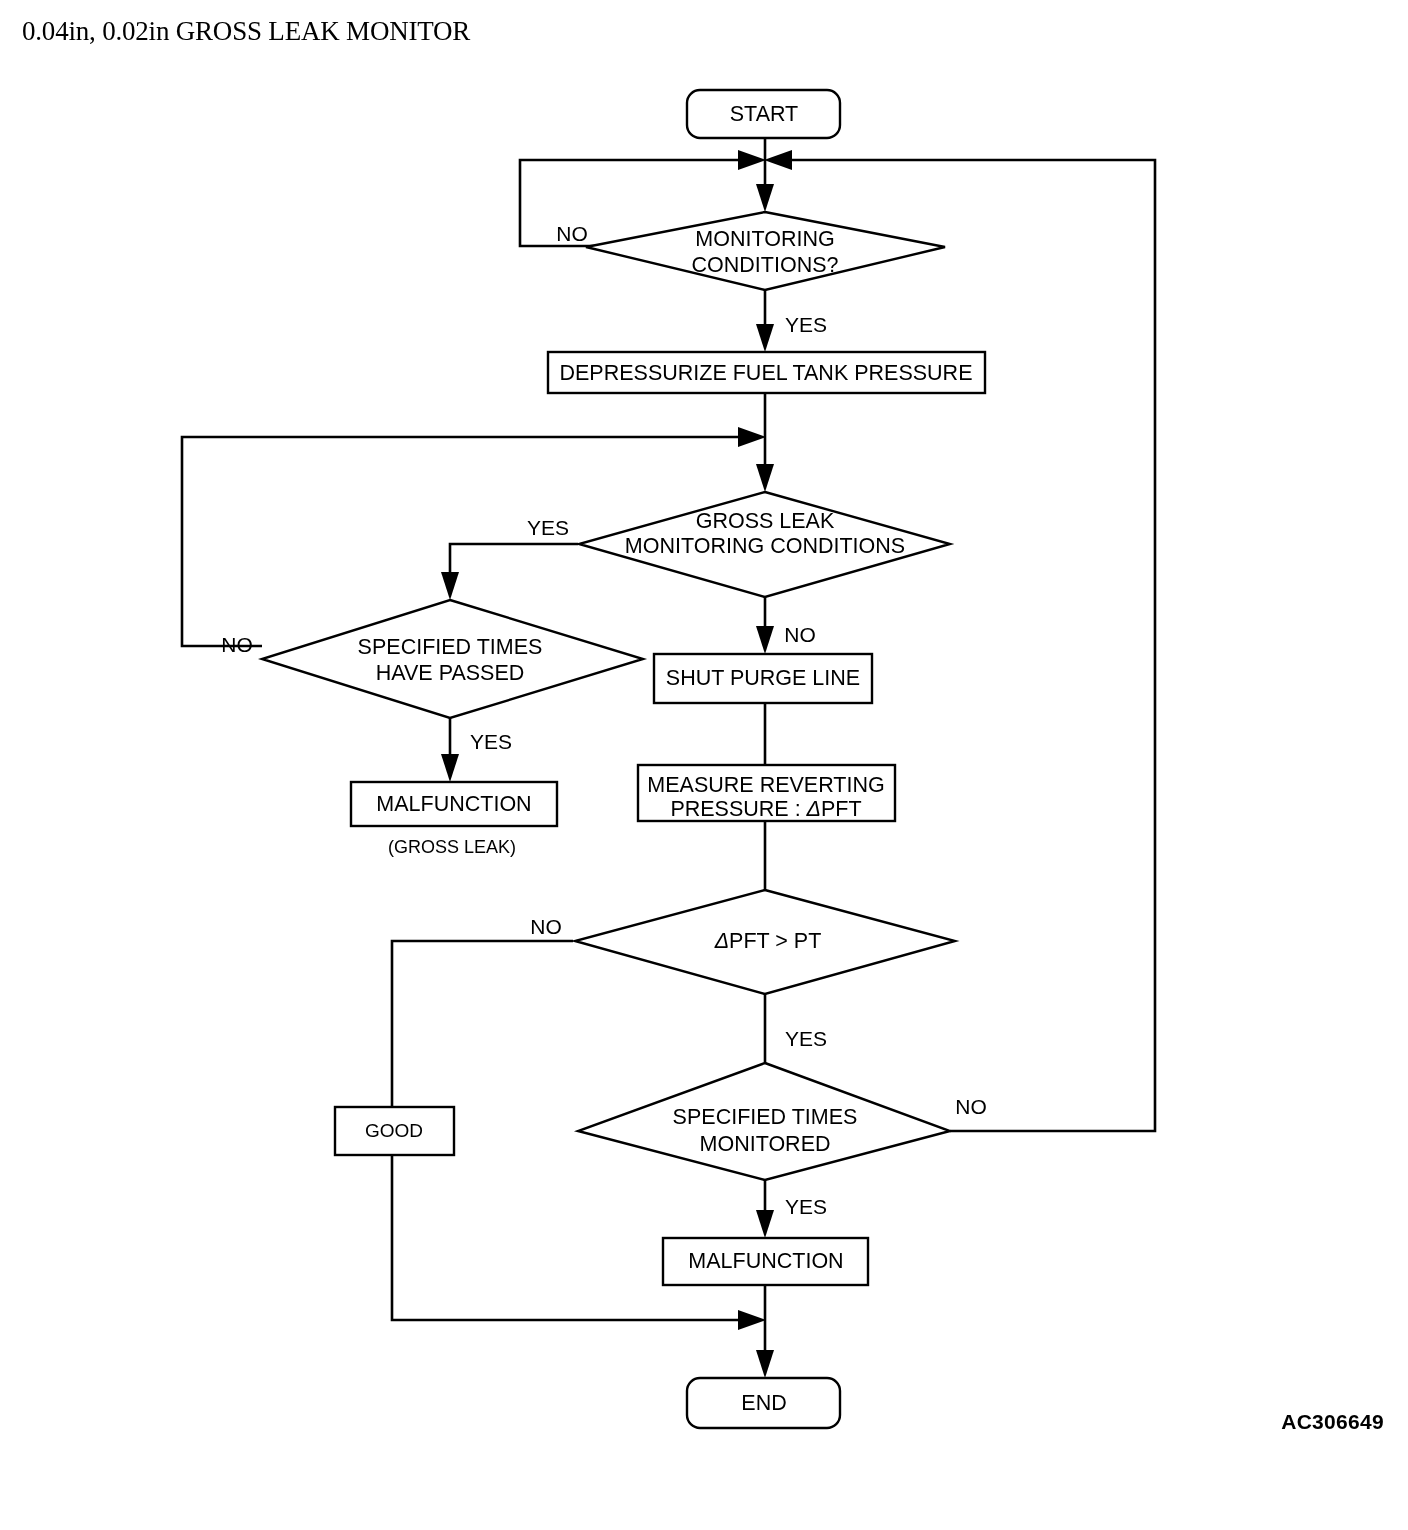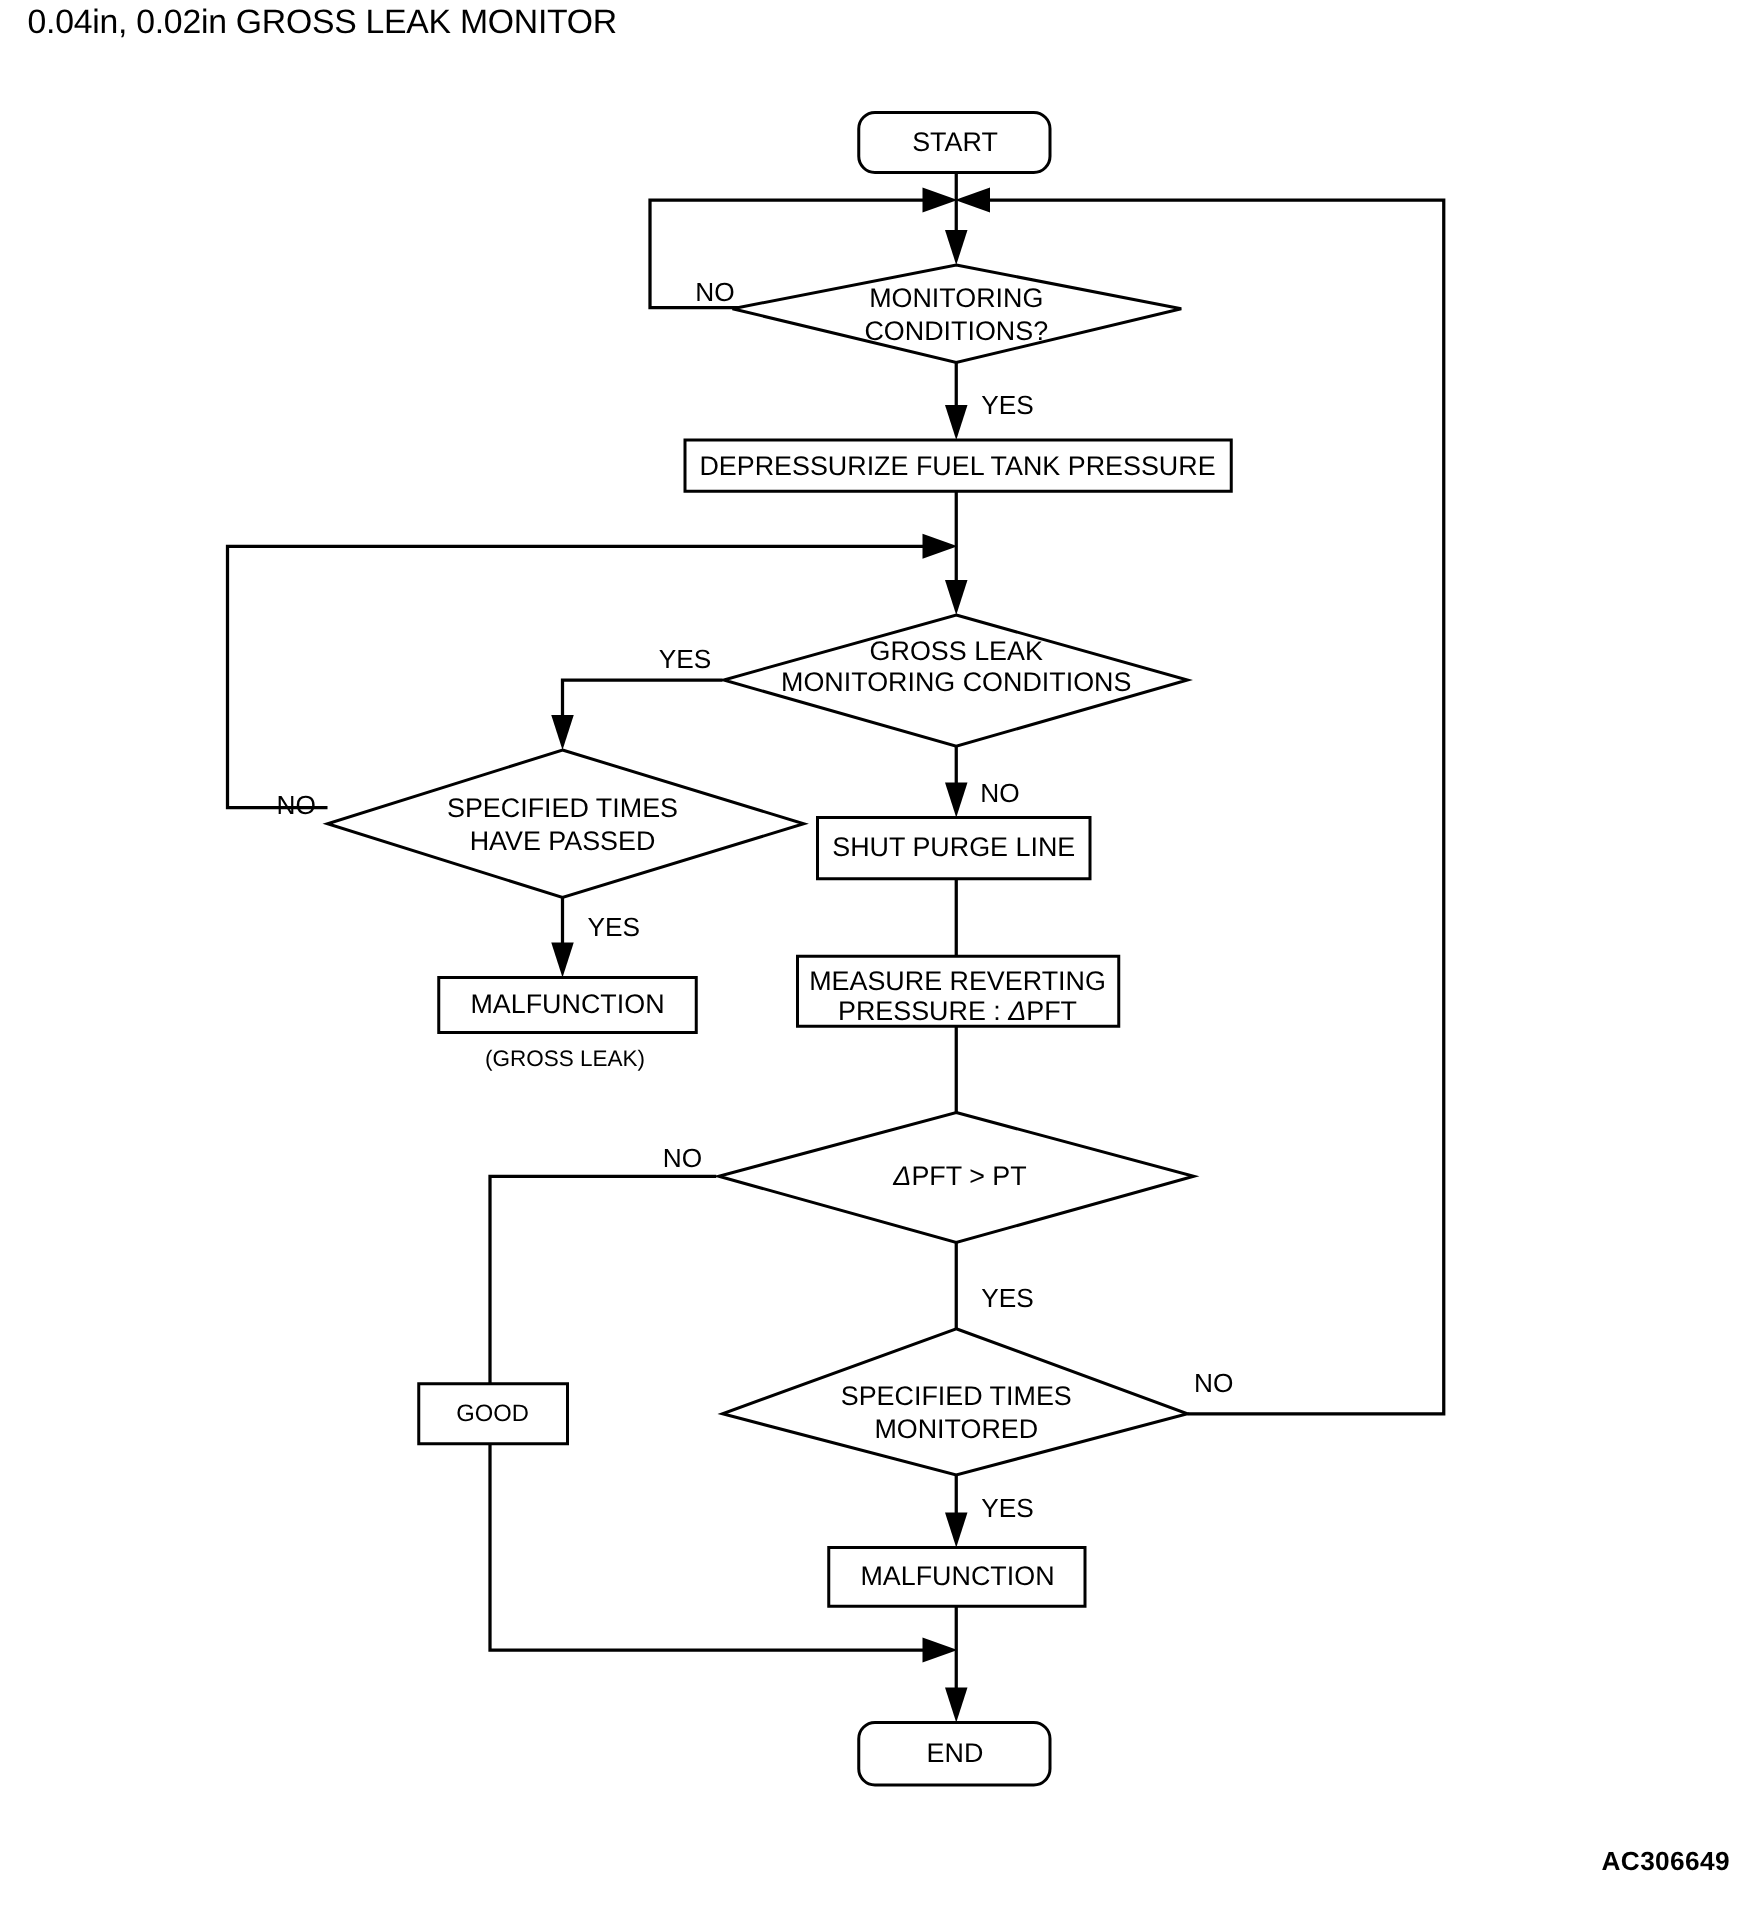--- a/index.html
+++ b/index.html
@@ -14,31 +14,31 @@
   #page {
     position: relative;
     width: 1408px;
     height: 1530px;
     background: #ffffff;
     overflow: hidden;
   }
   #title {
     position: absolute;
     left: 22px;
-    top: 2px;
+    top: 16px;
     font-size: 27px;
     font-weight: 400;
     letter-spacing: -0.2px;
     white-space: nowrap;
-    font-family: Liberation Sans, sans-serif;
+    font-family: Liberation Serif, serif;
   }
   #figure-id {
     position: absolute;
     right: 24px;
-    top: 1478px;
+    top: 1410px;
     font-size: 21px;
     font-weight: bold;
     letter-spacing: 0.3px;
     font-family: "Liberation Sans", sans-serif;
   }
   svg#flow {
     position: absolute;
     left: 0;
     top: 0;
     width: 1408px;

